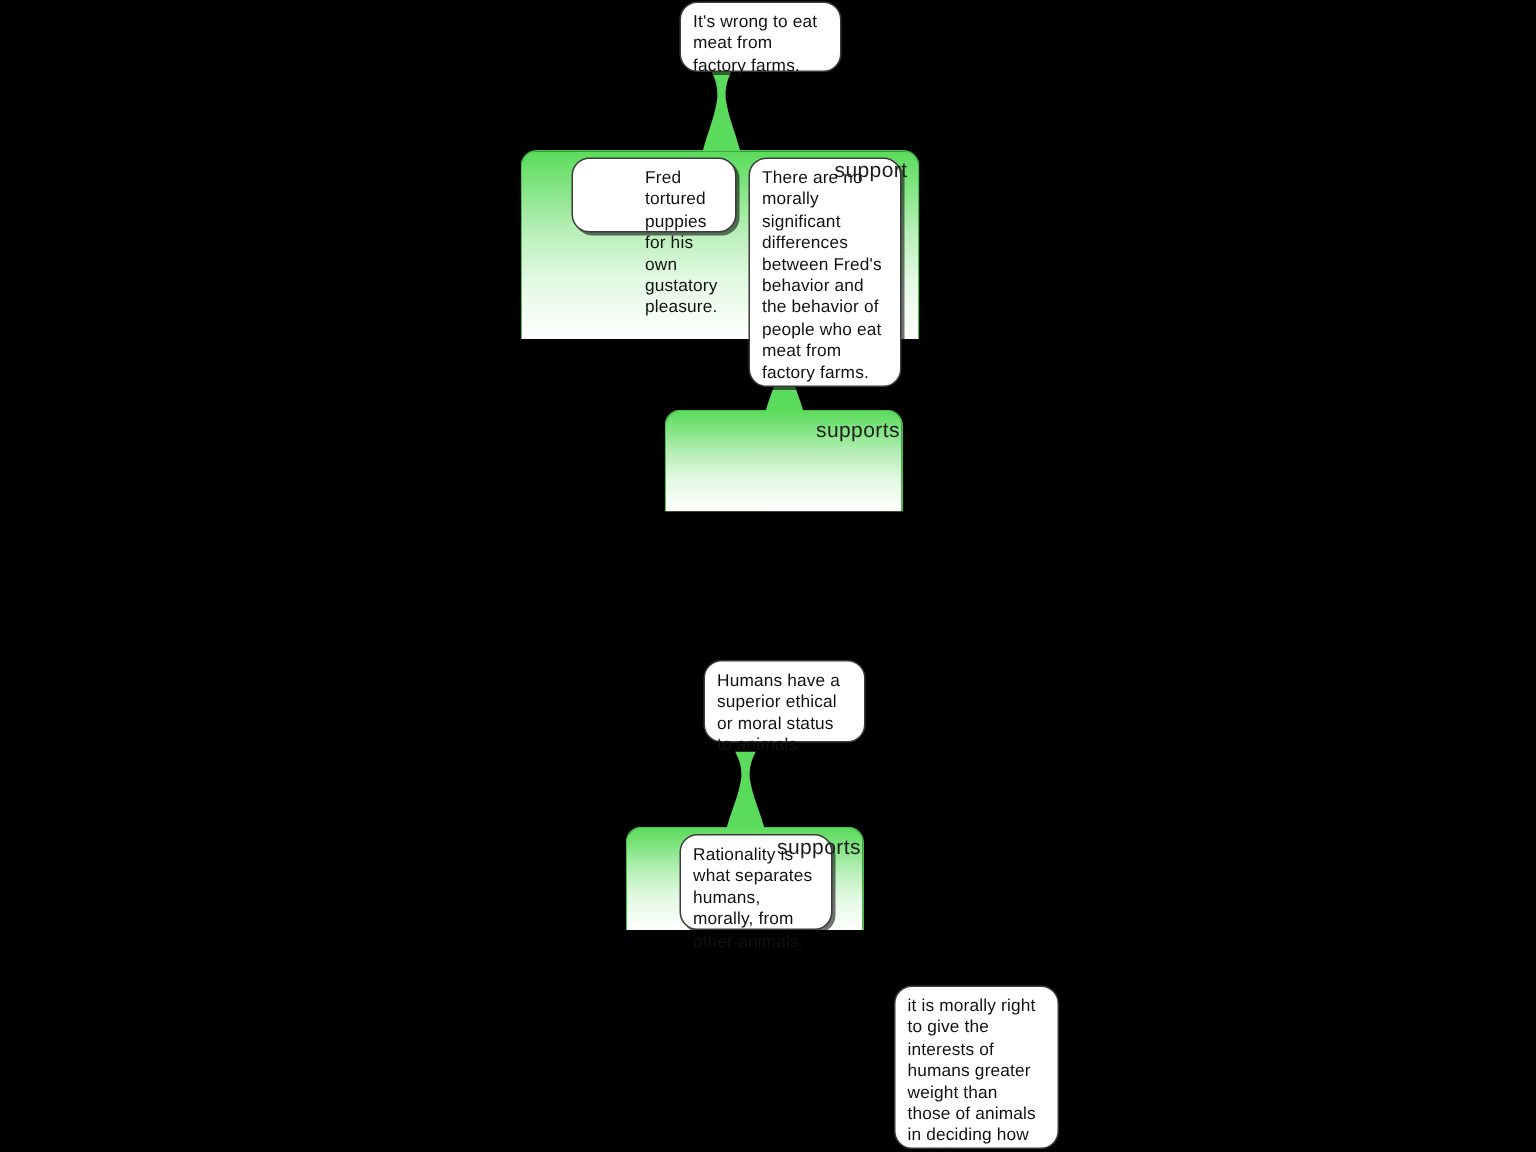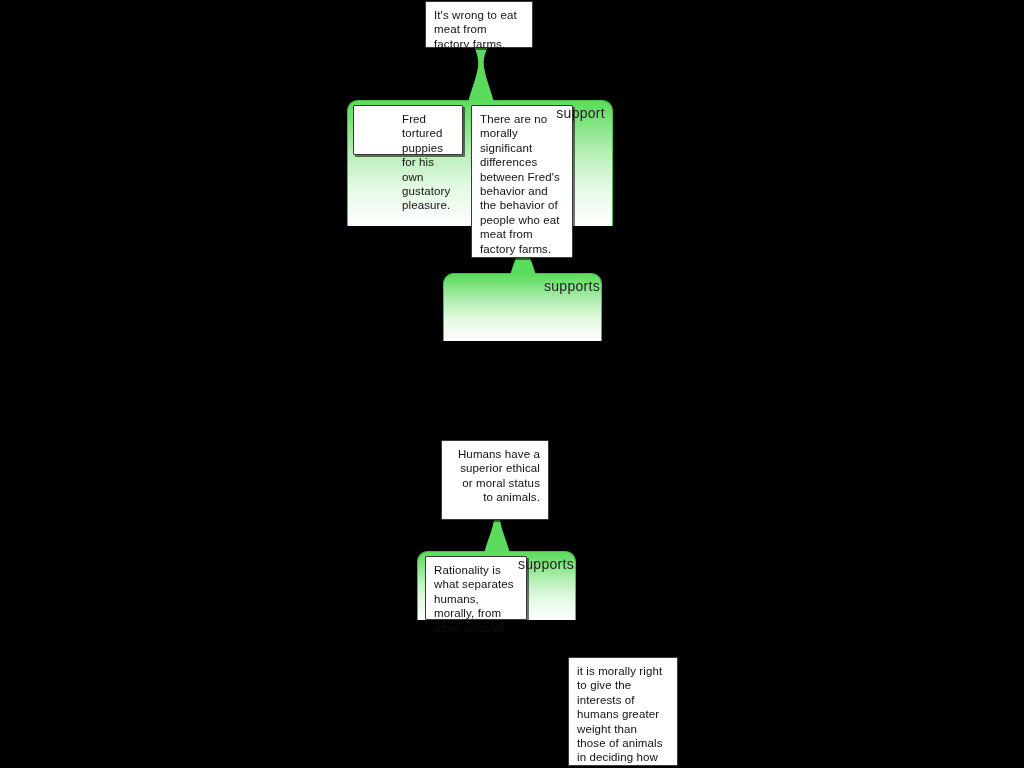--- a/index.html
+++ b/index.html
@@ -21,28 +21,29 @@
     width: 1024px;
     height: 768px;
   }
 
   
   .card {
     position: absolute;
     box-sizing: border-box;
     background: #ffffff;
     border: 1px solid #3a3a3a;
-    border-radius: 1px;
+    border-radius: 12px;
     color: #111111;
     font-size: 11.5px;
     line-height: 14.4px;
     padding: 6px 8px 5px 8px;
     box-shadow: 2px 2px 0 rgba(0,0,0,0.55);
     letter-spacing: 0.01em;
     z-index: 6;
+    margin-left: 28px;
   }
 
   
   .group {
     position: absolute;
     box-sizing: border-box;
     border: 1px solid #46c246;
     border-bottom: none;
     border-radius: 11px 11px 0 0;
     background: linear-gradient(to bottom, #5bdb5b 0%, #7ce37c 16%, #b7efb7 42%, #e2f9e2 68%, #ffffff 100%);
@@ -87,16 +88,16 @@
       </svg>
     </div>
     <div class="connector" style="left: 482px; top: 501px; width: 30px; height: 51px;">
       <svg width="30" height="51" viewBox="0 0 30 51">
         <path d="M 2.4000000000000004 51 C 6.450000000000001 36.72 10.5 29.58 12.21 17.34 C 12.75 8.16 9.375 3.06 8.1 0 L 21.9 0 C 20.625 3.06 17.25 8.16 17.79 17.34 C 19.5 29.58 23.549999999999997 36.72 27.6 51 Z" fill="#5bdb5b"></path>
       </svg>
     </div>
     <div class="card" style="left: 425px; top: 1px; width: 108px; height: 47px;">It's wrong to eat meat from factory farms.</div>
     <div class="card" style="left: 353px; top: 105px; width: 110px; height: 50px; padding-left: 48px;">Fred tortured puppies for his own gustatory pleasure.</div>
     <div class="card" style="left: 471px; top: 105px; width: 102px; height: 153px;">There are no morally significant differences between Fred's behavior and the behavior of people who eat meat from factory farms.</div>
-    <div class="card" style="left: 441px; top: 440px; width: 108px; height: 80px; text-align: right;">Humans have a superior ethical or moral status to animals.</div>
+    <div class="card" style="left: 441px; top: 440px; width: 108px; height: 55px;">Humans have a superior ethical or moral status to animals.</div>
     <div class="card" style="left: 425px; top: 556px; width: 102px; height: 64px;">Rationality is what separates humans, morally, from other animals.</div>
     <div class="card" style="left: 568px; top: 657px; width: 110px; height: 109px;">it is morally right to give the interests of humans greater weight than those of animals in deciding how to behave.</div>
   </div>
 
 </body></html>

